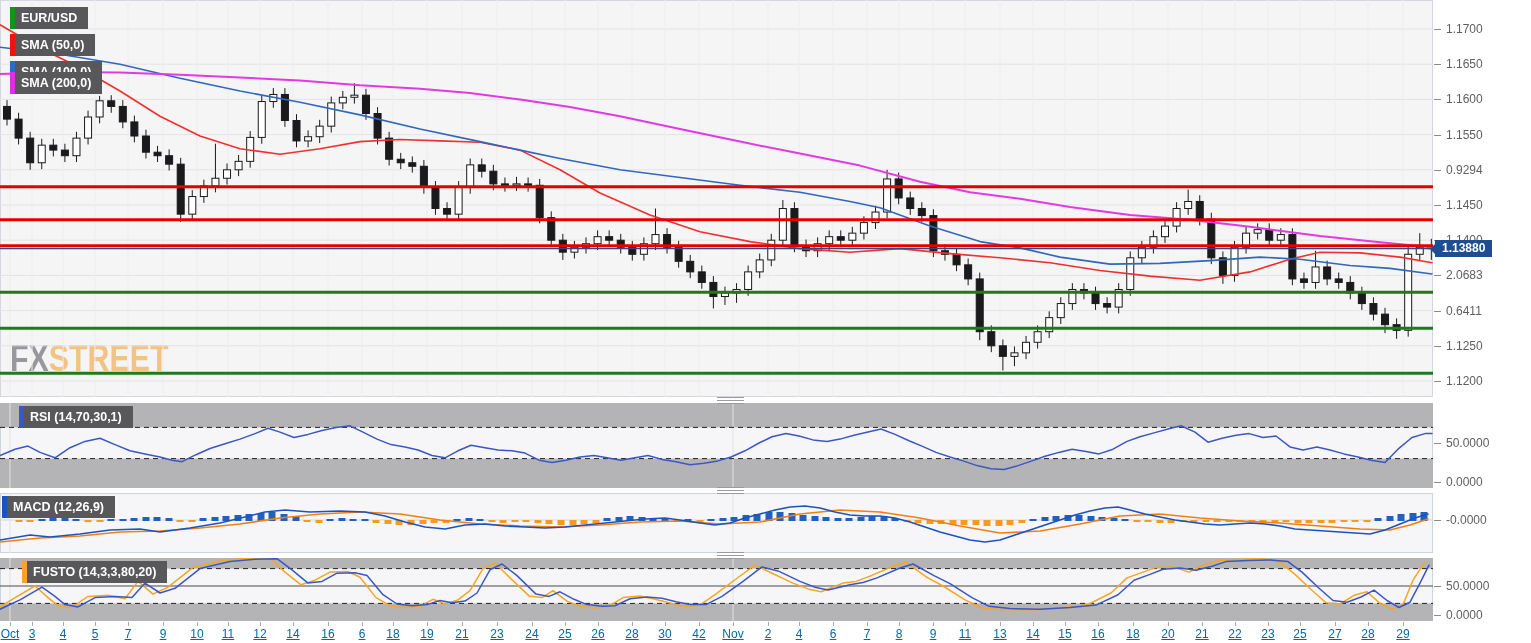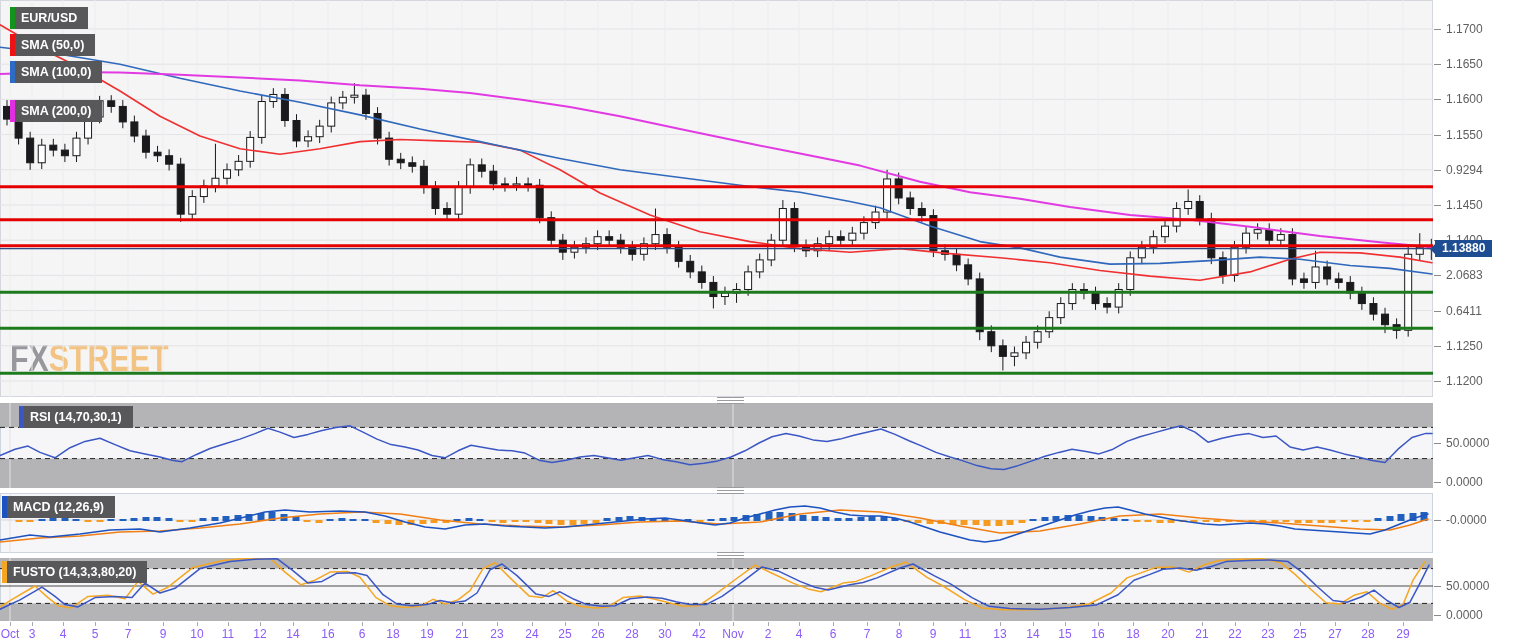--- a/index.html
+++ b/index.html
@@ -24,21 +24,21 @@
   #watermark .wm-fx{color:#97979c;}
   #watermark .wm-street{color:#f2c382;}
   .ind-label{
     position:absolute;z-index:3;background:#58585a;color:#fff;font-weight:bold;font-size:12.5px;
     line-height:22px;height:22px;padding:0 11px 0 6px;border-left:5px solid #888;white-space:nowrap;
   }
   .legend-box{left:10px;}
   #lbl-main-0{top:7px;}
   #lbl-main-1{top:34px;}
   #lbl-main-2{top:61px;}
-  #lbl-main-3{top:100px;}
+  #lbl-main-3{top:72px;}
   #lbl-rsi{top:406px;left:2px;margin-left:17px;}
   #lbl-macd{top:496px;left:2px;}
   #lbl-fusto{top:561px;left:2px;}
   .gutter-item{position:absolute;z-index:3;color:#5f5f5f;font-size:12px;height:14px;line-height:14px;}
   .gutter-item .dash{position:absolute;left:1px;top:7px;width:7px;height:1px;background:#8a8a8a;}
   .gutter-item .txt{position:absolute;left:13px;top:0;}
   #price-tag{
     position:absolute;left:1435px;z-index:4;background:#1e4e91;color:#fff;font-weight:bold;
     font-size:12px;height:17px;line-height:17px;padding:0 7px;white-space:nowrap;
   }
@@ -46,21 +46,21 @@
     content:"";position:absolute;left:-5px;top:3.5px;border-top:5px solid transparent;
     border-bottom:5px solid transparent;border-right:5px solid #1e4e91;
   }
   .splitter{position:absolute;left:717px;width:27px;height:7px;z-index:4;cursor:row-resize;
     background:repeating-linear-gradient(to bottom,#9a9aa0 0 1px,rgba(0,0,0,0) 1px 3px);}
   #split-1{top:397px;}
   #split-2{top:487px;}
   #split-3{top:552px;}
   #date-axis{position:absolute;left:0;top:621px;width:1531px;height:22px;z-index:2;}
   .date-tick{position:absolute;top:1px;width:1px;height:4px;background:#a9a9ad;}
-  .date-label{position:absolute;top:6px;transform:translateX(-50%);color:#8b5cf6;font-size:12px;white-space:nowrap;}
+  .date-label{position:absolute;top:6px;transform:translateX(-50%);color:#0369a1;font-size:12px;white-space:nowrap;text-decoration:underline;}
 </style>
 </head>
 <body>
 
 <div id="app">
 
   <div id="main-bg" class="panel-bg"></div>
   <div id="rsi-bg" class="panel-bg"></div>
   <div id="macd-bg" class="panel-bg"></div>
   <div id="fusto-bg" class="panel-bg"></div>
@@ -533,21 +533,21 @@
       <path d="M0.0 48.9L13.0 40.8L35.0 28.0L48.0 39.6L58.0 47.7L71.0 50.0L88.0 38.4L108.0 37.3L125.0 40.8L138.0 23.4L153.0 36.1L168.0 29.2L193.0 9.4L223.0 2.5L248.0 0.2L270.0 0.2L285.0 14.1L301.0 26.8L315.0 22.2L330.0 14.1L348.0 13.5L360.0 19.3L376.0 39.6L390.0 47.7L405.0 49.5L420.0 48.3L433.0 41.3L445.0 46.0L458.0 41.9L470.0 32.6L483.0 10.6L495.0 4.8L510.0 19.9L529.0 37.9L542.0 39.6L553.0 32.6L567.0 43.1L580.0 48.3L595.0 50.0L608.0 48.9L623.0 39.6L640.0 37.9L655.0 41.3L669.0 44.8L683.0 48.3L699.0 47.7L715.0 36.7L736.0 21.0L755.0 7.1L771.0 14.7L793.0 25.1L808.0 30.9L821.0 33.8L843.0 25.1L856.0 23.4L870.0 18.1L893.0 8.3L906.0 4.2L927.0 19.3L943.0 28.0L965.0 41.9L982.0 50.0L1003.0 51.8L1033.0 51.8L1063.0 50.0L1089.0 46.0L1111.0 35.0L1127.0 19.9L1143.0 14.1L1156.0 9.4L1173.0 8.9L1189.0 14.1L1205.0 6.5L1219.0 2.5L1241.0 1.3L1263.0 0.7L1281.0 4.8L1295.0 16.4L1311.0 31.5L1326.0 44.8L1340.0 46.0L1354.0 37.3L1367.0 33.8L1380.0 45.4L1392.0 51.2L1403.0 46.6L1413.0 22.2L1425.0 3.6" fill="none" stroke="#f5a623" stroke-width="1.5" stroke-linejoin="round" stroke-linecap="round"></path>
       <path d="M0.0 51.2L20.0 41.9L42.0 29.2L55.0 38.4L65.0 46.6L78.0 48.9L95.0 39.6L115.0 38.4L132.0 39.6L145.0 25.1L160.0 35.0L175.0 30.3L200.0 10.6L230.0 3.6L255.0 1.3L277.0 0.7L292.0 11.8L308.0 25.1L322.0 23.4L337.0 15.2L355.0 14.7L367.0 17.6L383.0 36.7L397.0 46.0L412.0 47.7L427.0 46.6L440.0 42.5L452.0 44.8L465.0 43.1L477.0 35.0L490.0 11.8L502.0 6.0L517.0 17.6L536.0 36.1L549.0 38.4L560.0 33.8L574.0 41.3L587.0 46.6L602.0 48.3L615.0 47.7L630.0 40.8L647.0 39.0L662.0 40.2L676.0 43.7L690.0 46.6L706.0 46.6L722.0 38.4L743.0 23.4L762.0 8.9L778.0 12.9L800.0 23.4L815.0 29.2L828.0 32.1L850.0 26.8L863.0 24.5L877.0 19.9L900.0 10.0L913.0 6.0L934.0 17.6L950.0 25.7L972.0 39.6L989.0 48.3L1010.0 50.6L1040.0 51.2L1070.0 49.5L1096.0 47.1L1118.0 36.7L1134.0 22.2L1150.0 16.4L1163.0 11.2L1180.0 10.0L1196.0 12.3L1212.0 8.3L1226.0 3.6L1248.0 2.5L1270.0 1.9L1288.0 3.6L1302.0 14.1L1318.0 29.2L1333.0 42.5L1347.0 44.2L1361.0 39.0L1374.0 32.1L1387.0 42.5L1399.0 49.5L1410.0 44.2L1420.0 25.1L1429.0 7.1" fill="none" stroke="#3b57c4" stroke-width="1.5" stroke-linejoin="round" stroke-linecap="round"></path>
     </svg>
 
   <div id="lbl-main-0" class="ind-label legend-box" style="border-left-color: rgb(19, 147, 28);"><span>EUR/USD</span></div>
   <div id="lbl-main-1" class="ind-label legend-box" style="border-left-color: rgb(239, 18, 18);"><span>SMA (50,0)</span></div>
   <div id="lbl-main-2" class="ind-label legend-box" style="border-left-color: rgb(46, 107, 196);"><span>SMA (100,0)</span></div>
   <div id="lbl-main-3" class="ind-label legend-box" style="border-left-color: rgb(224, 46, 224);"><span>SMA (200,0)</span></div>
   <div id="lbl-rsi" class="ind-label" style="border-left-color: rgb(59, 87, 196);"><span>RSI (14,70,30,1)</span></div>
   <div id="lbl-macd" class="ind-label" style="border-left-color: rgb(29, 83, 192);"><span>MACD (12,26,9)</span></div>
-  <div id="lbl-fusto" class="ind-label" style="border-left-color: rgb(245, 166, 35);"><span>FUSTO (14,3,3,80,20)</span></div>
+  <div id="lbl-fusto" class="ind-label" style="border-left-color: rgb(245, 166, 35); margin-left: 20px;"><span>FUSTO (14,3,3,80,20)</span></div>
 
   <div id="split-1" class="splitter"></div>
   <div id="split-2" class="splitter"></div>
   <div id="split-3" class="splitter"></div>
 
   <div id="gutter">
       <div class="gutter-item" style="left: 1433px; top: 22px;">
         <span class="dash"></span>
         <span class="txt">1.1700</span>
       </div>

